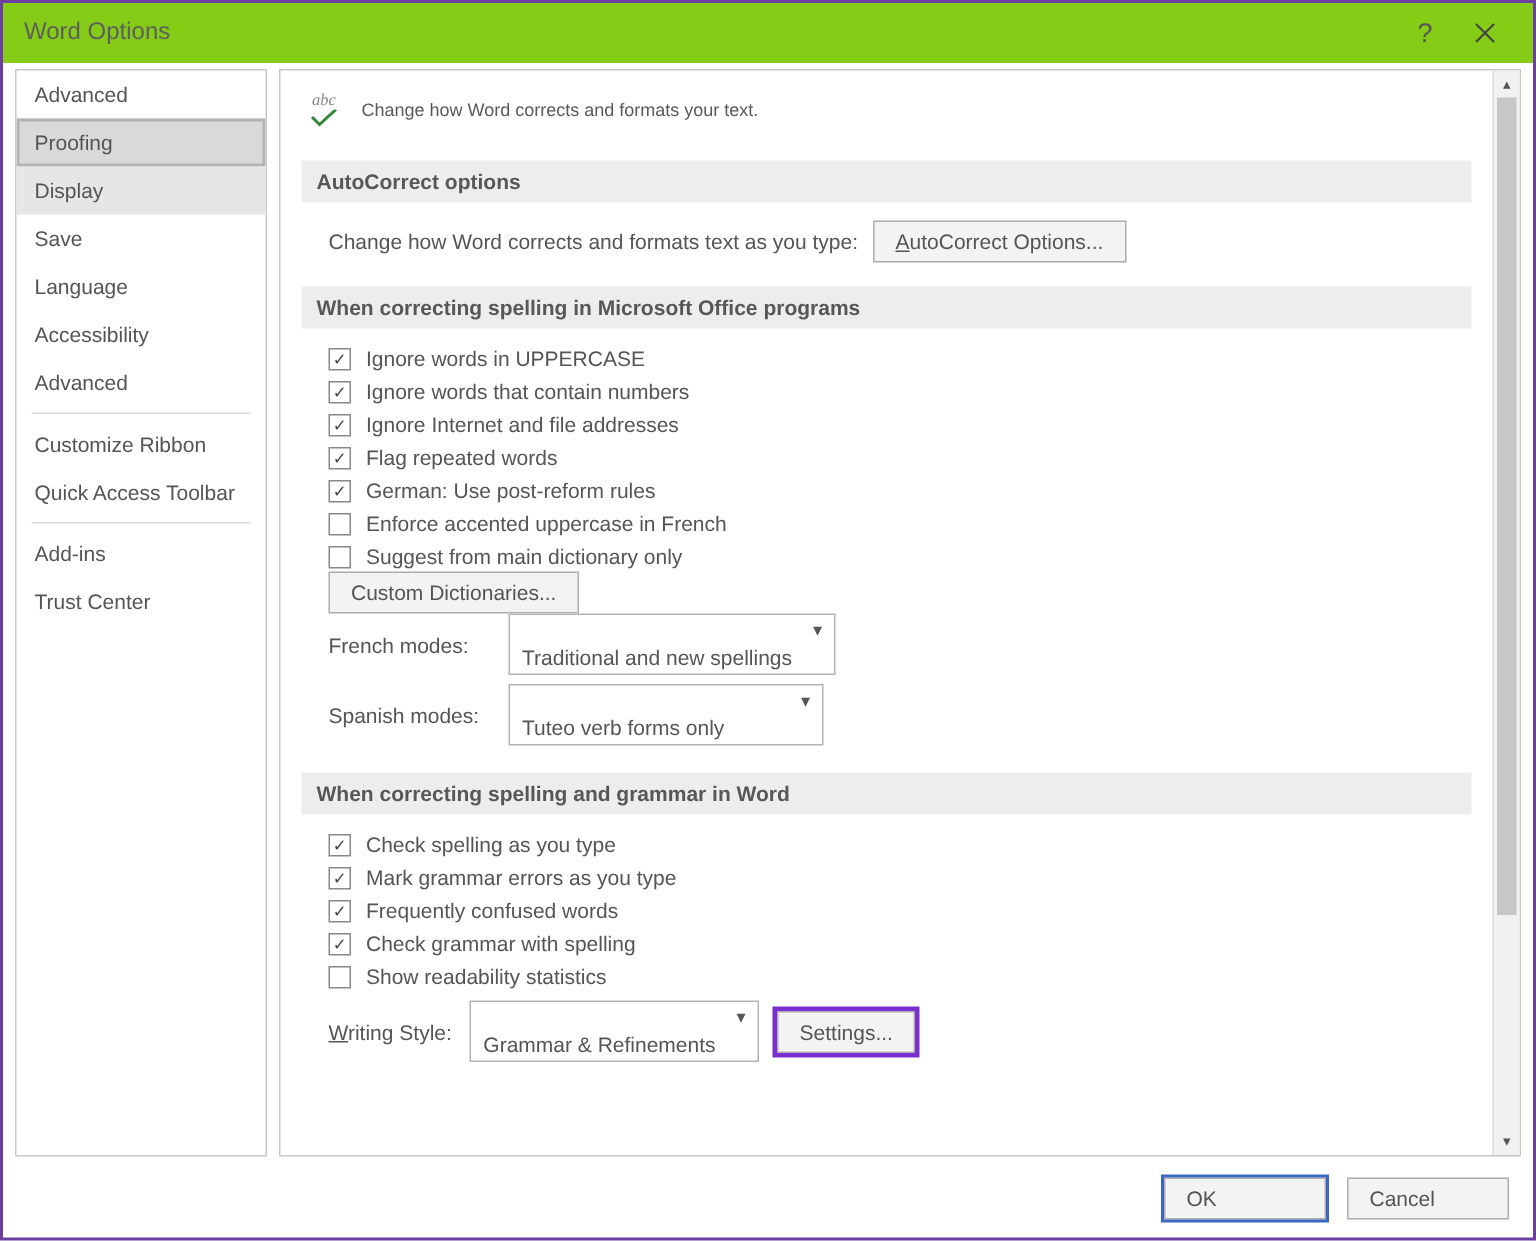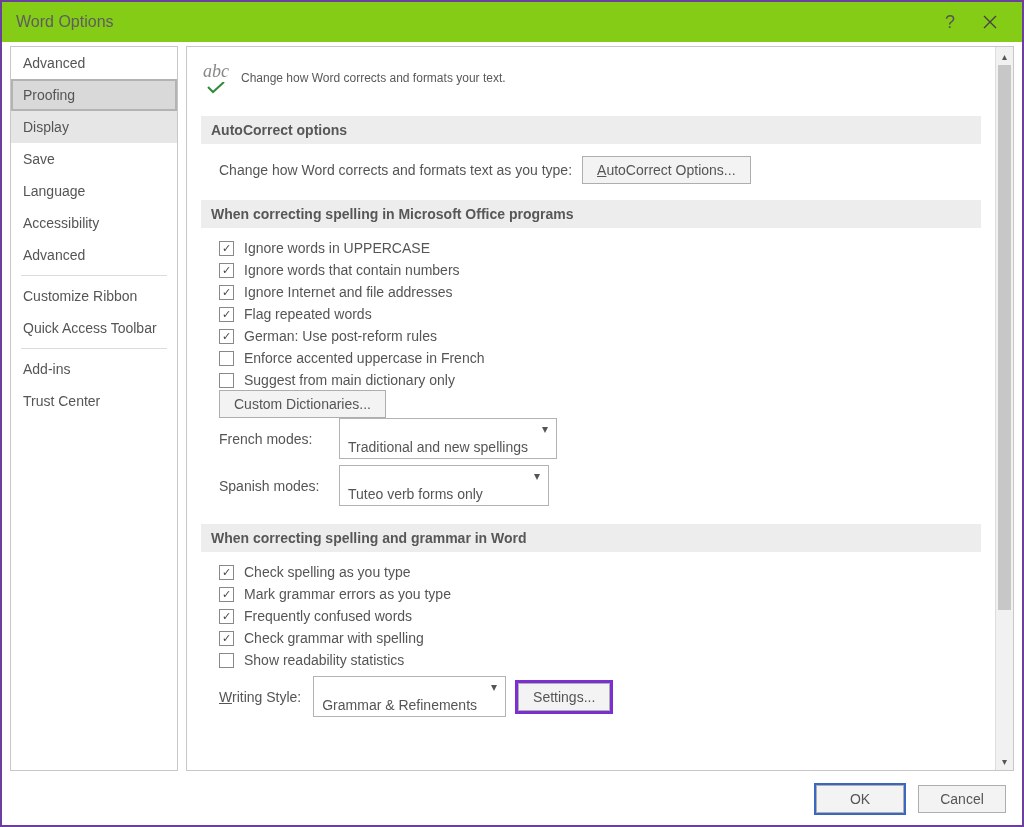--- a/index.html
+++ b/index.html
@@ -79,21 +79,21 @@
 .scroll-btn.down { bottom:0; }
 .scroll-thumb {
   position:absolute; left:2px; right:2px; top:18px; bottom:160px;
   background:#c7c7c7;
 }
 .intro {
   display: flex; align-items: center; gap: 10px;
   padding: 10px 0 16px 0;
 }
 .abc-icon { width: 30px; text-align:center; }
-.abc-icon .abc { font-style: italic; color: #888; font-size: 18px; font-family: Georgia, serif; }
+.abc-icon .abc { font-style: italic; color: #888; font-size: 11px; font-family: Georgia, serif; }
 .abc-icon svg { display:block; margin:auto; }
 .section-header {
   background: #ededed;
   padding: 6px 10px;
   font-weight: 600;
   color: #575757;
   margin: 6px 0 12px 0;
 }
 .row { display:flex; align-items:center; gap: 10px; margin: 4px 0; padding-left: 18px; }
 .check-row { display:flex; align-items:center; gap: 10px; margin: 6px 0 6px 18px; }
@@ -123,21 +123,21 @@
 }
 .select::after {
   content: "▾"; position:absolute; right:8px; top:3px; color:#555; font-size:12px;
 }
 .label { color:#555; }
 .u { text-decoration: underline; }
 .footer {
   display:flex; justify-content:flex-end; gap: 14px;
   padding: 10px 16px 12px 0;
 }
-.footer .btn { width: 88px; text-align:center; }
+.footer .btn { width: 108px; text-align:left; }
 .footer .btn.primary { outline: 2px solid #3a67c2; }
 .ml { margin-left: 18px; }
 .select-row { display:flex; align-items:center; gap: 14px; margin: 6px 0 6px 18px; }
 .select-row .label { min-width: 106px; }
 .writing-row { display:flex; align-items:center; gap: 12px; margin: 8px 0 0 18px; text-align: right; }
 </style>
 </head>
 <body>
 
 <div class="titlebar">

